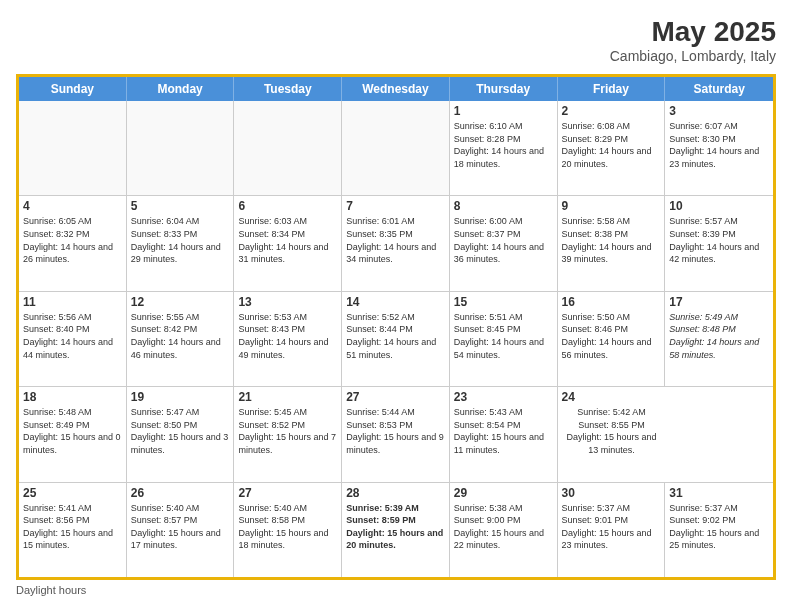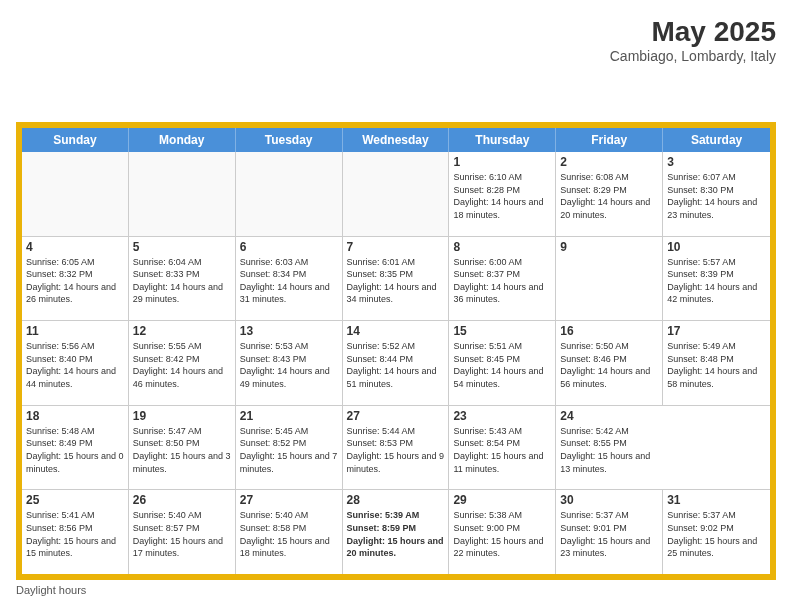--- a/index.html
+++ b/index.html
@@ -41,22 +41,21 @@
       color: #333;
     }
     .subtitle {
       font-size: 14px;
       color: #555;
     }
     .calendar {
       flex: 1;
       display: flex;
       flex-direction: column;
-      border: 6px solid #eab308;
-      margin-top: 48px;
+      border: 3px solid #eab308;
     }
     .cal-header {
       display: grid;
       grid-template-columns: repeat(7, 1fr);
       background: #4a90d9;
     }
     .cal-header-cell {
       color: #fff;
       font-size: 12px;
       font-weight: bold;
@@ -180,20 +179,23 @@
 Daylight: 14 hours and 34 minutes.</div>
           </div>
           <div class="cal-cell">
             <span class="day-num">8</span>
             <div class="cell-info" style="white-space: pre-line;">Sunrise: 6:00 AM
 Sunset: 8:37 PM
 Daylight: 14 hours and 36 minutes.</div>
           </div>
           <div class="cal-cell">
             <span class="day-num">9</span>
+            <div class="cell-info" style="white-space: pre-line;">Sunrise: 5:58 AM
+Sunset: 8:38 PM
+Daylight: 14 hours and 39 minutes.</div>
           </div>
           <div class="cal-cell">
             <span class="day-num">10</span>
             <div class="cell-info" style="white-space: pre-line;">Sunrise: 5:57 AM
 Sunset: 8:39 PM
 Daylight: 14 hours and 42 minutes.</div>
           </div>
         </div>
         <div class="cal-row">
           <div class="cal-cell">
@@ -227,21 +229,21 @@
 Daylight: 14 hours and 54 minutes.</div>
           </div>
           <div class="cal-cell">
             <span class="day-num">16</span>
             <div class="cell-info" style="white-space: pre-line;">Sunrise: 5:50 AM
 Sunset: 8:46 PM
 Daylight: 14 hours and 56 minutes.</div>
           </div>
           <div class="cal-cell">
             <span class="day-num">17</span>
-            <div class="cell-info" style="white-space: pre-line;">Sunrise: 5:49 AM
+            <div class="cell-info" style="white-space: pre-line; font-style: italic;">Sunrise: 5:49 AM
 Sunset: 8:48 PM
 Daylight: 14 hours and 58 minutes.</div>
           </div>
         </div>
         <div class="cal-row">
           <div class="cal-cell">
             <span class="day-num">18</span>
             <div class="cell-info" style="white-space: pre-line;">Sunrise: 5:48 AM
 Sunset: 8:49 PM
 Daylight: 15 hours and 0 minutes.</div>
@@ -265,21 +267,21 @@
 Daylight: 15 hours and 9 minutes.</div>
           </div>
           <div class="cal-cell">
             <span class="day-num">23</span>
             <div class="cell-info" style="white-space: pre-line;">Sunrise: 5:43 AM
 Sunset: 8:54 PM
 Daylight: 15 hours and 11 minutes.</div>
           </div>
           <div class="cal-cell">
             <span class="day-num">24</span>
-            <div class="cell-info" style="white-space: pre-line;">Sunrise: 5:42 AM
+            <div class="cell-info" style="white-space: pre-line; text-align: center;">Sunrise: 5:42 AM
 Sunset: 8:55 PM
 Daylight: 15 hours and 13 minutes.</div>
           </div>
         </div>
         <div class="cal-row">
           <div class="cal-cell">
             <span class="day-num">25</span>
             <div class="cell-info" style="white-space: pre-line;">Sunrise: 5:41 AM
 Sunset: 8:56 PM
 Daylight: 15 hours and 15 minutes.</div>

